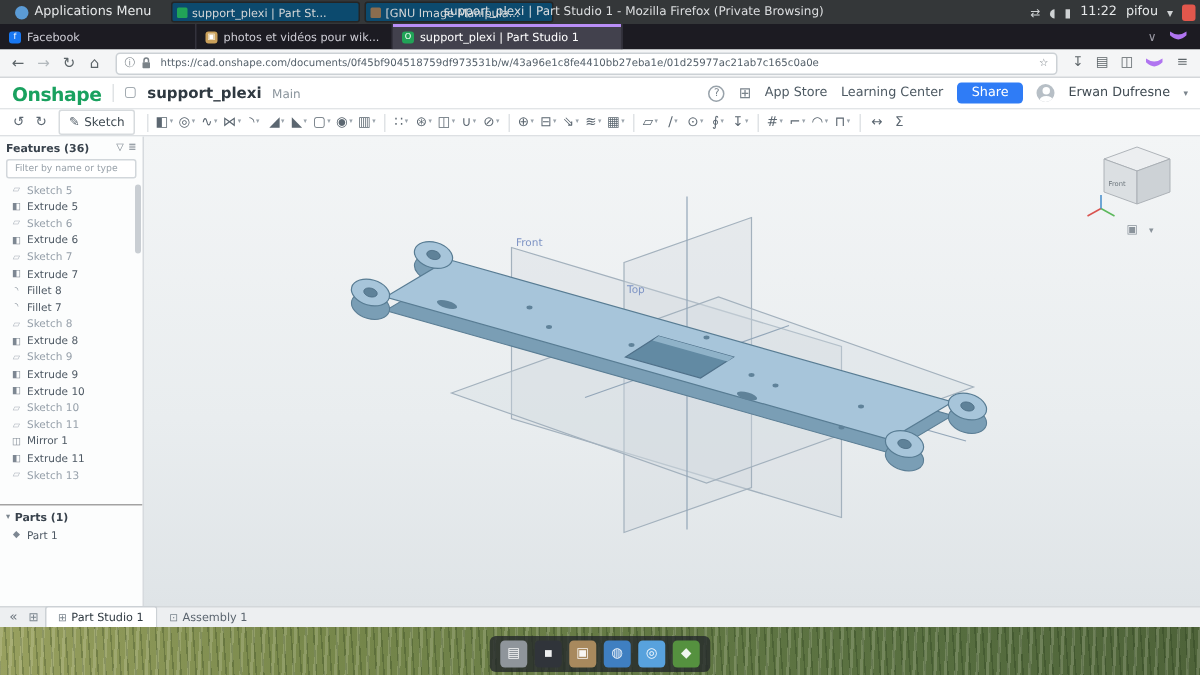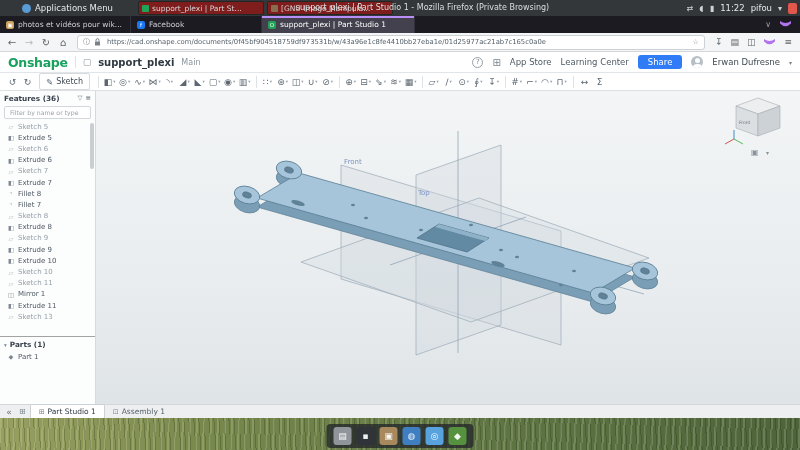--- a/index.html
+++ b/index.html
@@ -2,24 +2,24 @@
 <html><head>
 <meta charset="utf-8">
 <style>
   html,body{margin:0;padding:0;}
   body{width:800px;height:450px;position:relative;overflow:hidden;
        font-family:"DejaVu Sans","Liberation Sans",sans-serif;background:#dfe3e6;}
   #screen{position:absolute;inset:0;}
   
   #sysbar{position:absolute;left:0;top:0;width:800px;height:16px;background:#343739;
           display:flex;align-items:center;color:#e6e8e9;font-size:8.5px;}
-  .appmenu{display:flex;align-items:center;gap:4px;padding:0 22px;height:100%;}
+  .appmenu{display:flex;align-items:center;gap:4px;padding:0 10px;height:100%;}
   .appmenu-icon{width:9px;height:9px;border-radius:50%;background:#5b9bd5;display:inline-block;}
   .winbtns{display:flex;height:100%;align-items:center;}
-  .winbtn{width:118px;height:12px;margin-left:3px;background:#7f1d1d;border:1px solid #232526;
+  .winbtn{width:118px;height:12px;margin-left:3px;background:#0c4a6e;border:1px solid #232526;
           border-radius:2px;display:flex;align-items:center;gap:3px;padding:0 3px;font-size:7.5px;
           color:#d4d6d7;overflow:hidden;white-space:nowrap;}
   .winbtn-ico{width:7px;height:7px;border-radius:1px;flex:0 0 auto;}
   .sys-title{position:absolute;left:260px;right:215px;top:3px;text-align:center;font-size:8px;
              color:#dcdee0;white-space:nowrap;overflow:hidden;}
   .sys-right{margin-left:auto;display:flex;align-items:center;gap:6px;padding-right:3px;position:relative;z-index:2;}
   .sysico{font-size:8px;color:#cfd2d4;}
   .sys-clock{font-size:8.5px;}
   .sys-user{font-size:8.5px;}
   .sys-power{width:9px;height:11px;background:#e2574c;border-radius:2px;display:inline-block;}
@@ -156,26 +156,26 @@
       <span class="sys-user">pifou</span>
       <span class="sysico">▾</span>
       <span class="sys-power"></span>
     </div>
   </div>
 
   <div id="tabbar">
     <div class="fftabs">
 
         <div class="fftab">
+          <span class="fftab-ico" style="background: rgb(24, 119, 242);">f</span>
+          <span class="fftab-label">Facebook</span>
+        </div>
+        <div class="fftab">
           <span class="fftab-ico" style="background: rgb(202, 160, 90);">▣</span>
           <span class="fftab-label">photos et vidéos pour wik...</span>
-        </div>
-        <div class="fftab">
-          <span class="fftab-ico" style="background: rgb(24, 119, 242);">f</span>
-          <span class="fftab-label">Facebook</span>
         </div>
         <div class="fftab active">
           <span class="fftab-ico" style="background: rgb(33, 163, 87);">O</span>
           <span class="fftab-label">support_plexi | Part Studio 1</span>
         </div>
       </div>
     <div class="tabbar-right">
       <span class="caret-dim">∨</span>
       <svg class="mask-svg" width="13" height="9">
         <path d="M1 1 Q6.5 5 12 1 L12 3.5 Q6.5 9 1 3.5 Z" fill="#b074f0"></path>

